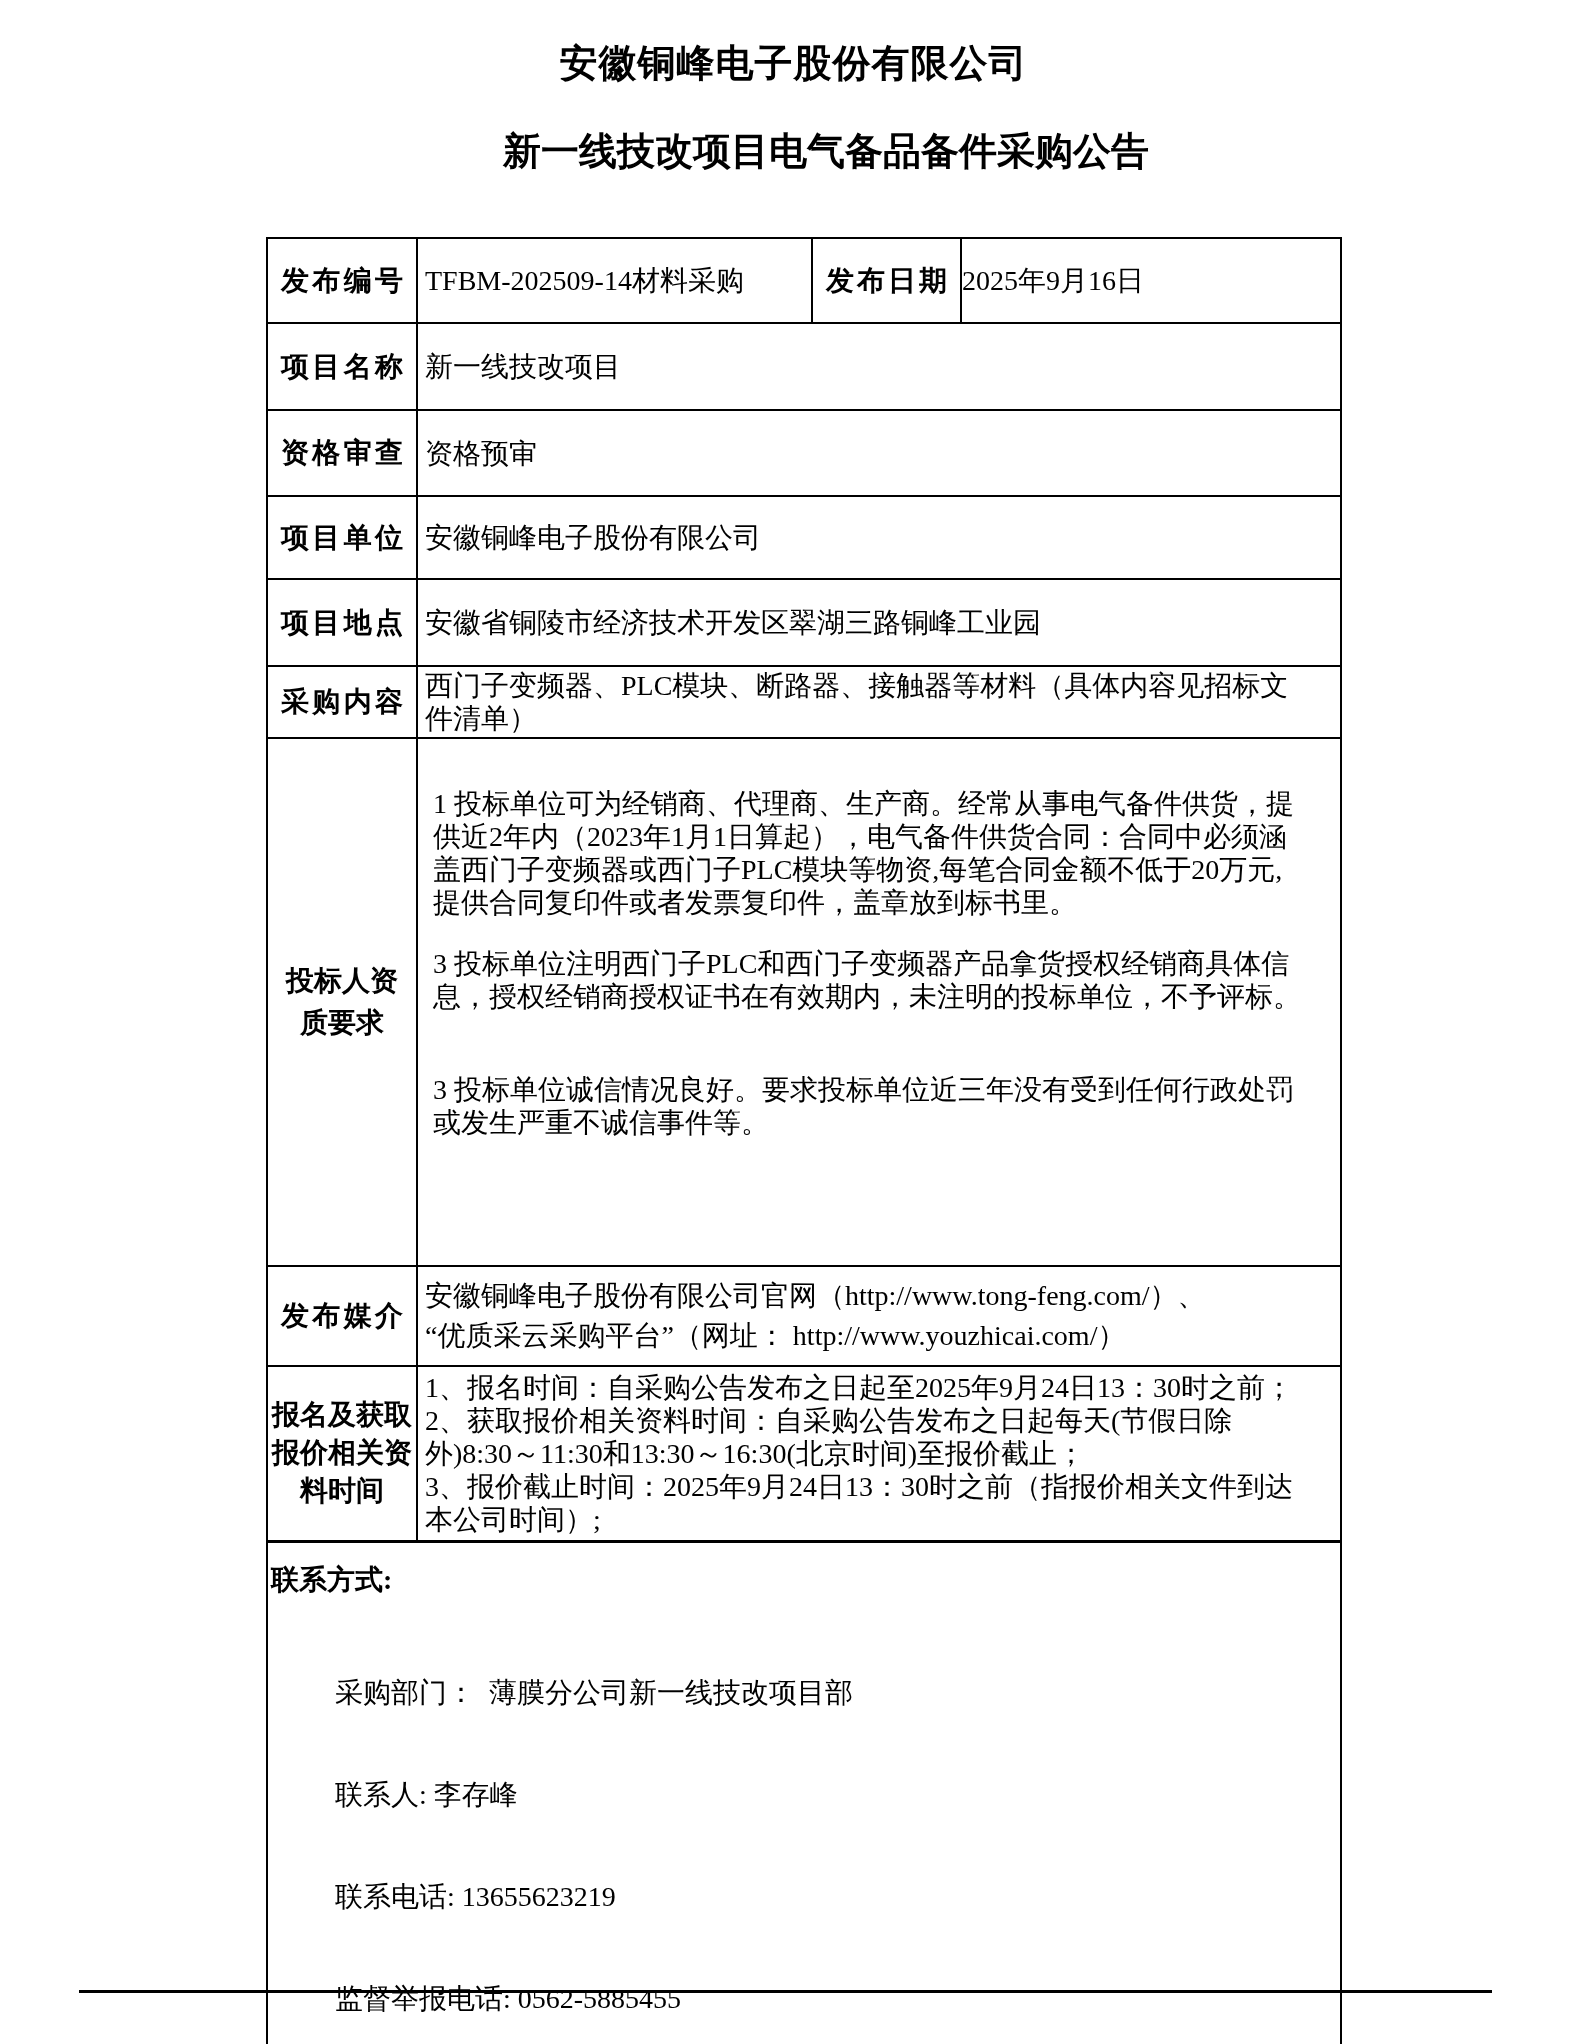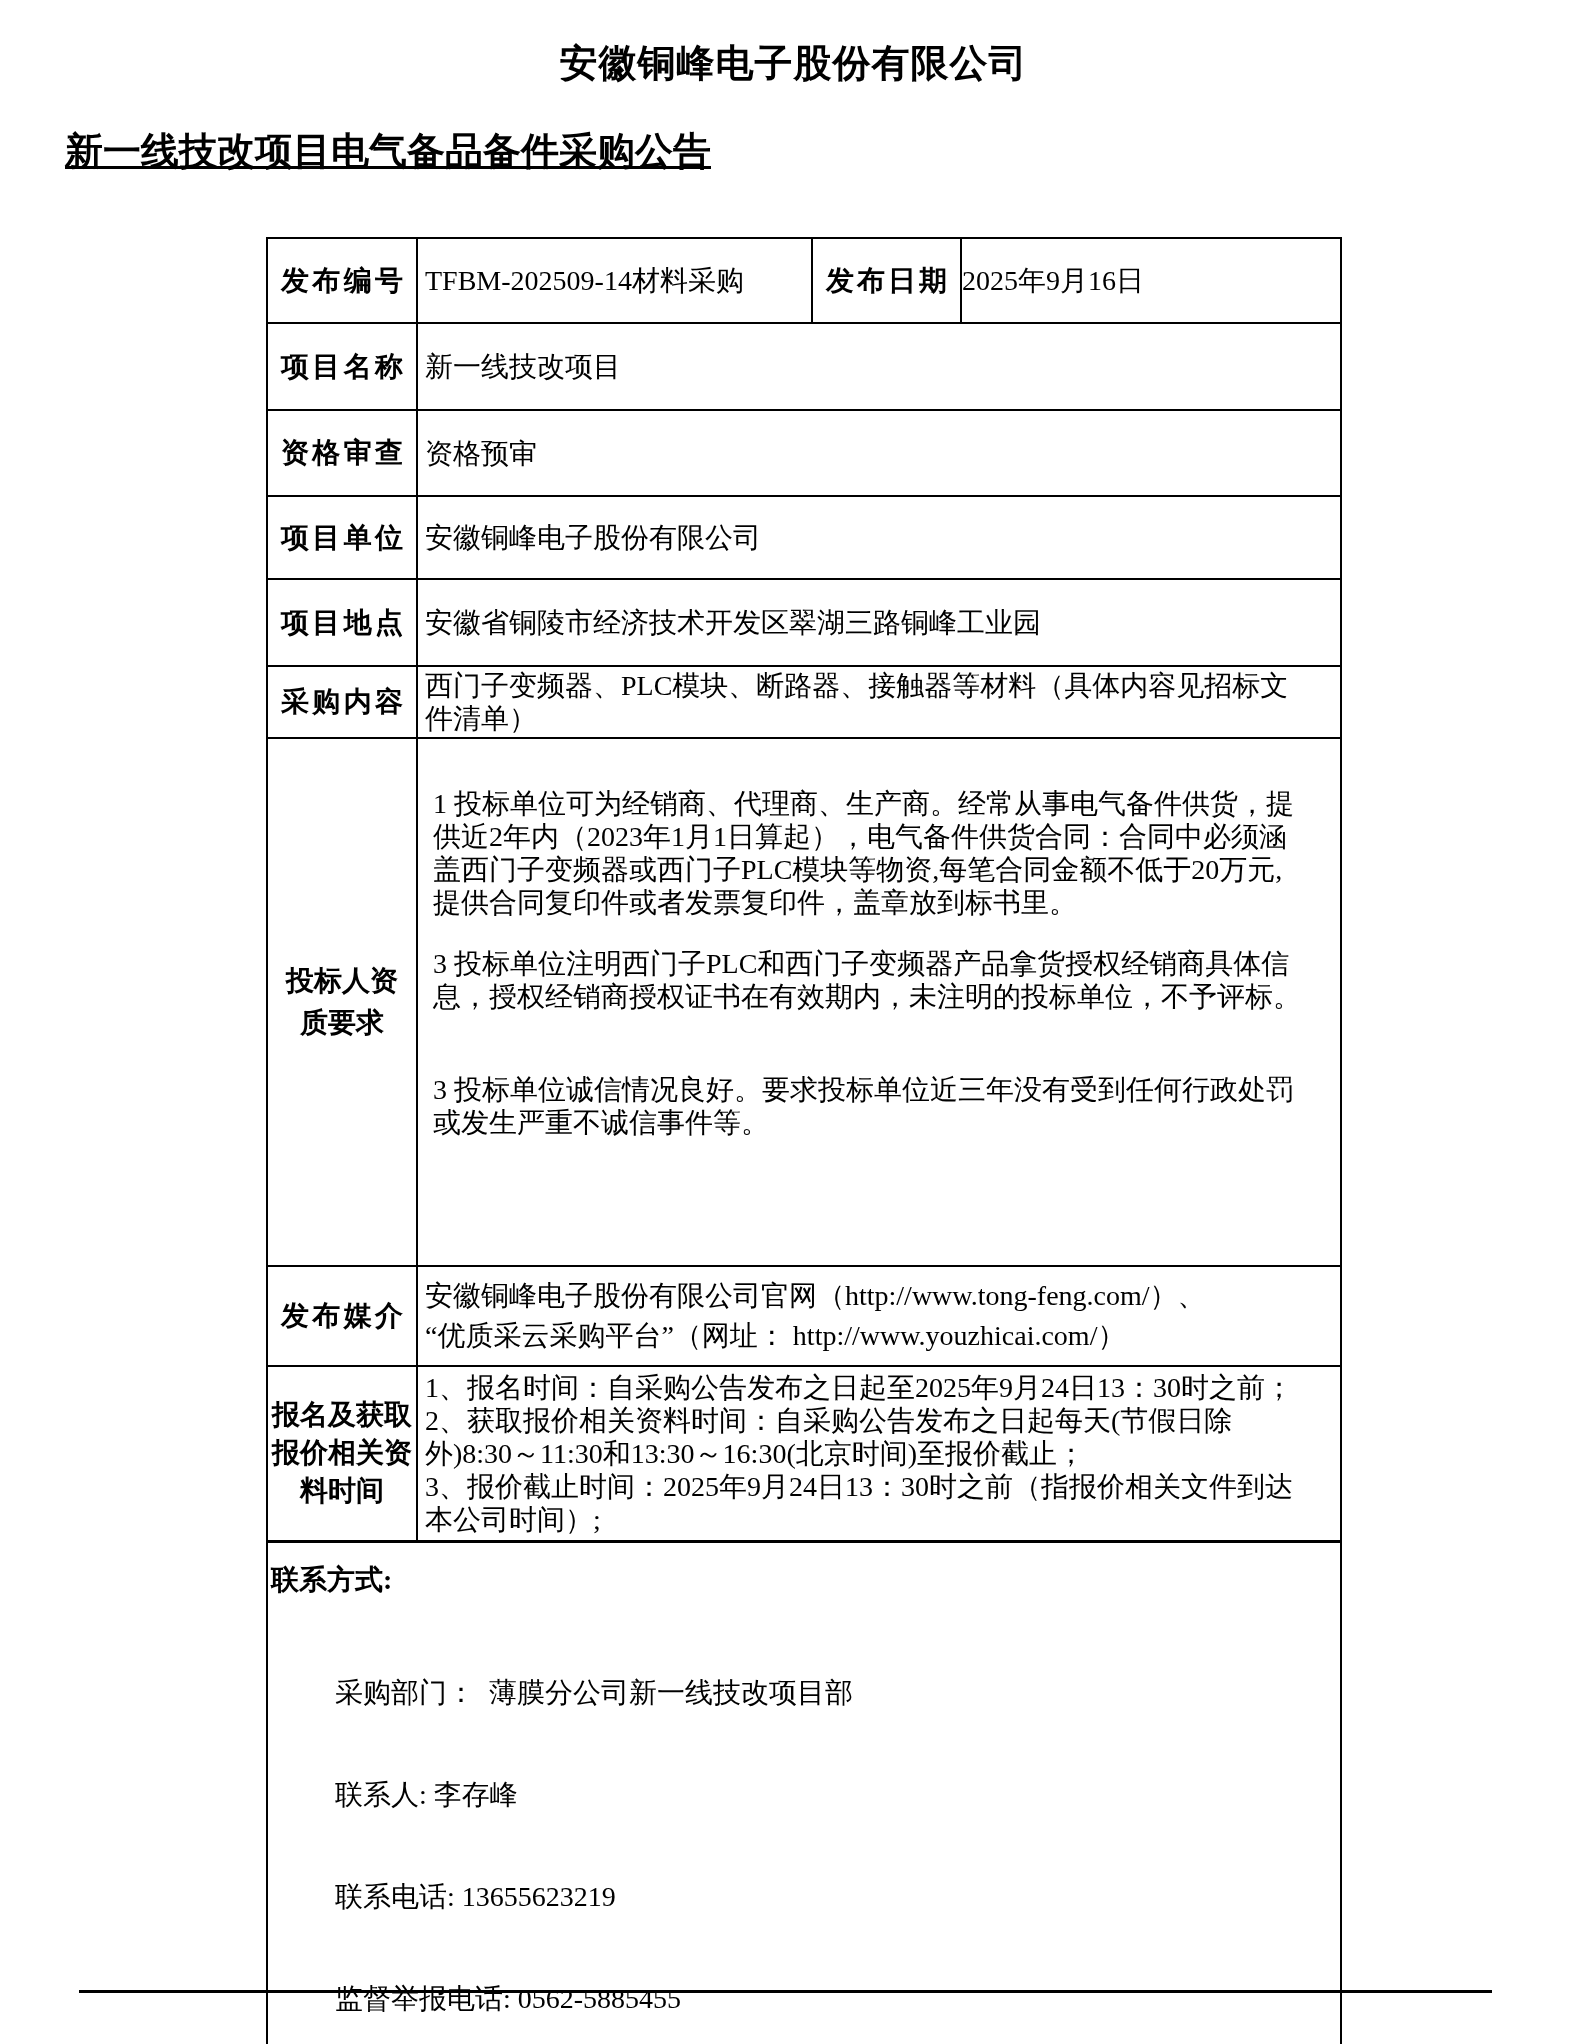--- a/index.html
+++ b/index.html
@@ -10,23 +10,22 @@
     overflow:hidden;
   }
   .doc-title {
     position:absolute; top:40px; left:0; width:1587px;
     text-align:center; font-weight:bold; font-size:38px; line-height:46px;
     font-family:"Liberation Sans","DejaVu Sans",sans-serif;
     letter-spacing:1px;
   }
   .doc-subtitle {
     position:absolute; top:128px; left:65px; width:1522px;
-    font-weight:bold; font-size:38px; line-height:46px;
+    text-align:center; font-weight:bold; font-size:38px; line-height:46px;
     font-family:"Liberation Sans","DejaVu Sans",sans-serif;
-    text-decoration:underline;
   }
   table.doc {
     position:absolute; left:266px; top:237px; width:1076px;
     border-collapse:collapse; table-layout:fixed;
     font-size:28px; color:#000;
   }
   table.doc th, table.doc td { border:2px solid #000000; overflow:hidden; }
   table.doc th {
     font-weight:bold; vertical-align:middle; font-size:28px;
   }

